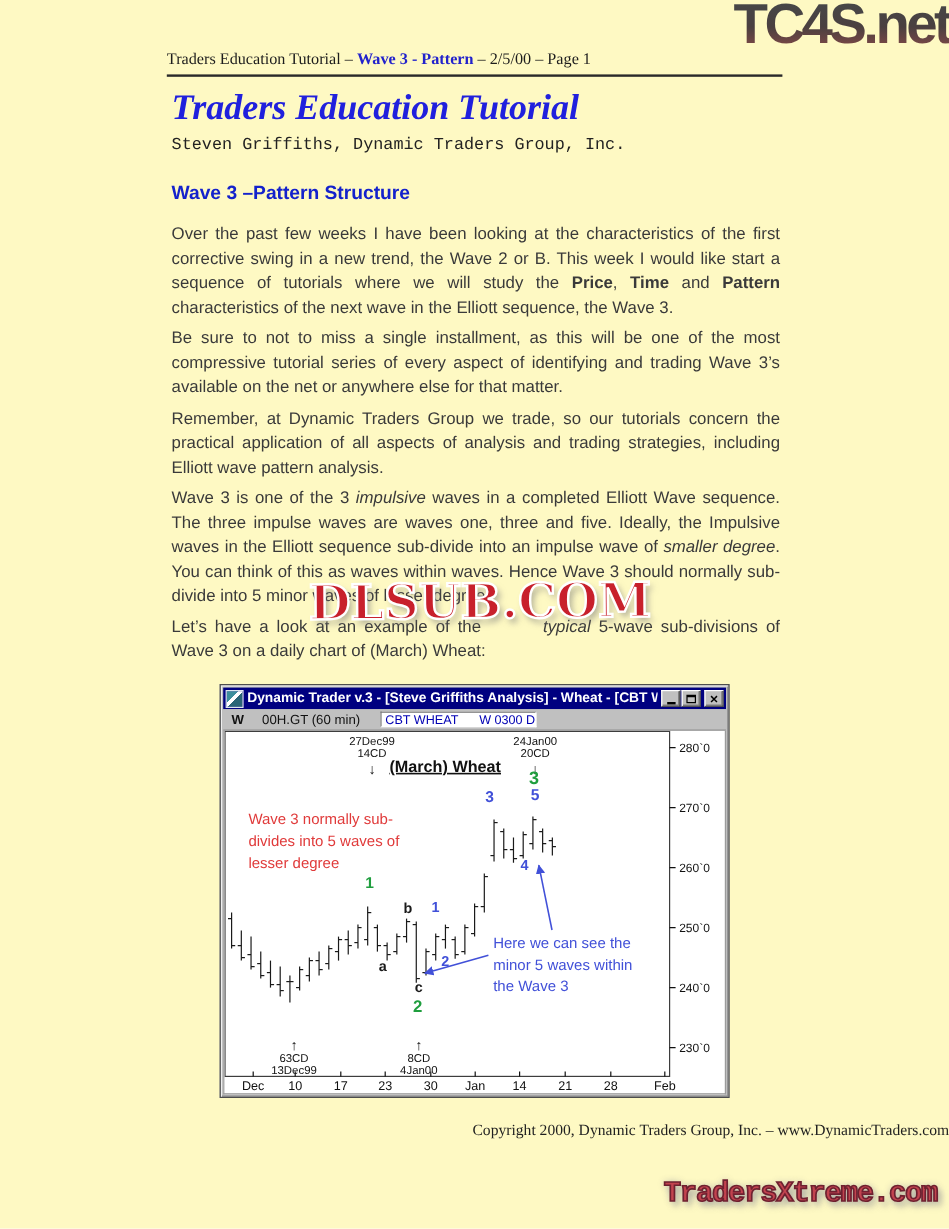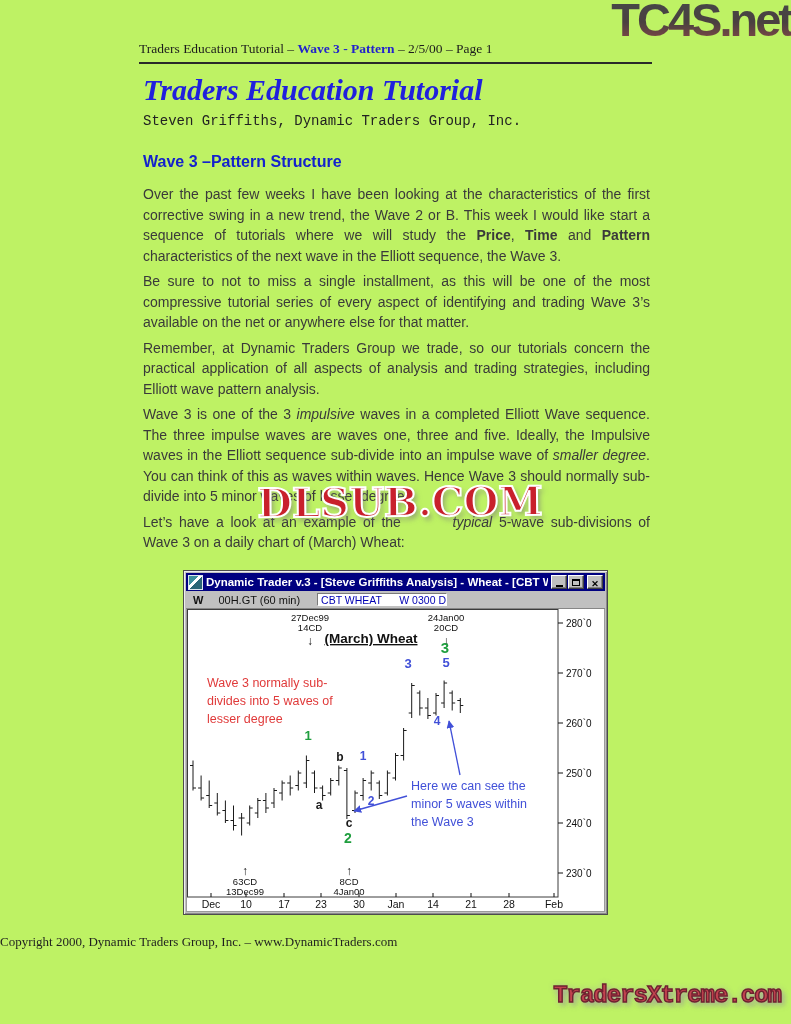--- a/index.html
+++ b/index.html
@@ -1,16 +1,16 @@
 <!DOCTYPE html>
 <html><head>
 <meta charset="utf-8">
 <style>
   html,body{margin:0;padding:0;background:#fff;}
-  .page{position:relative;width:791px;height:1024px;background:#bef264;overflow:hidden;
+  .page{position:relative;width:791px;height:1024px;background:#fef9c3;overflow:hidden;
         font-family:"Liberation Sans",sans-serif;color:#383838;}
 
   
   .tc4s{position:absolute;top:-8px;right:0px;font-family:"Liberation Sans",sans-serif;
         font-weight:900;font-size:47px;letter-spacing:-3px;
         background:linear-gradient(#474747 20%,#4a4040 55%,#8a4a48 95%);
         -webkit-background-clip:text;background-clip:text;color:transparent;}
 
   
   .pg-header{position:absolute;top:41px;left:139px;width:512px;text-align:left;
@@ -55,21 +55,21 @@
   .tb-sym{margin-left:7px;font-weight:bold;}
   .tb-tf{margin-left:15px;}
   .tb-field{margin-left:17px;width:130px;height:13px;background:#fff;color:#0000b4;font-size:10.5px;
             line-height:13px;padding-left:3px;white-space:pre;overflow:hidden;box-sizing:border-box;
             border-top:1px solid #7a7a7a;border-left:1px solid #7a7a7a;
             border-bottom:1px solid #fff;border-right:1px solid #fff;}
   .client{background:#fff;height:302px;position:relative;border:1px solid #9b9b9b;border-top:none;}
   .client svg{display:block;}
 
   
-  .footer{position:absolute;top:934px;left:0;width:791px;text-align:left;
+  .footer{position:absolute;top:934px;left:0;width:791px;text-align:right;
           font-family:"Liberation Serif",serif;font-size:13px;color:#1f1f1f;}
 
   
   .tradersx{position:absolute;top:982px;right:10px;font-family:Liberation Mono, monospace;
             font-weight:900;font-size:24px;letter-spacing:-1px;color:#c2434f;
             -webkit-text-stroke:1.4px #6e2130;
             text-shadow:0 0 6px rgba(170,170,170,.9),3px 4px 5px rgba(150,150,150,.8);}
 </style>
 </head>
 <body>

